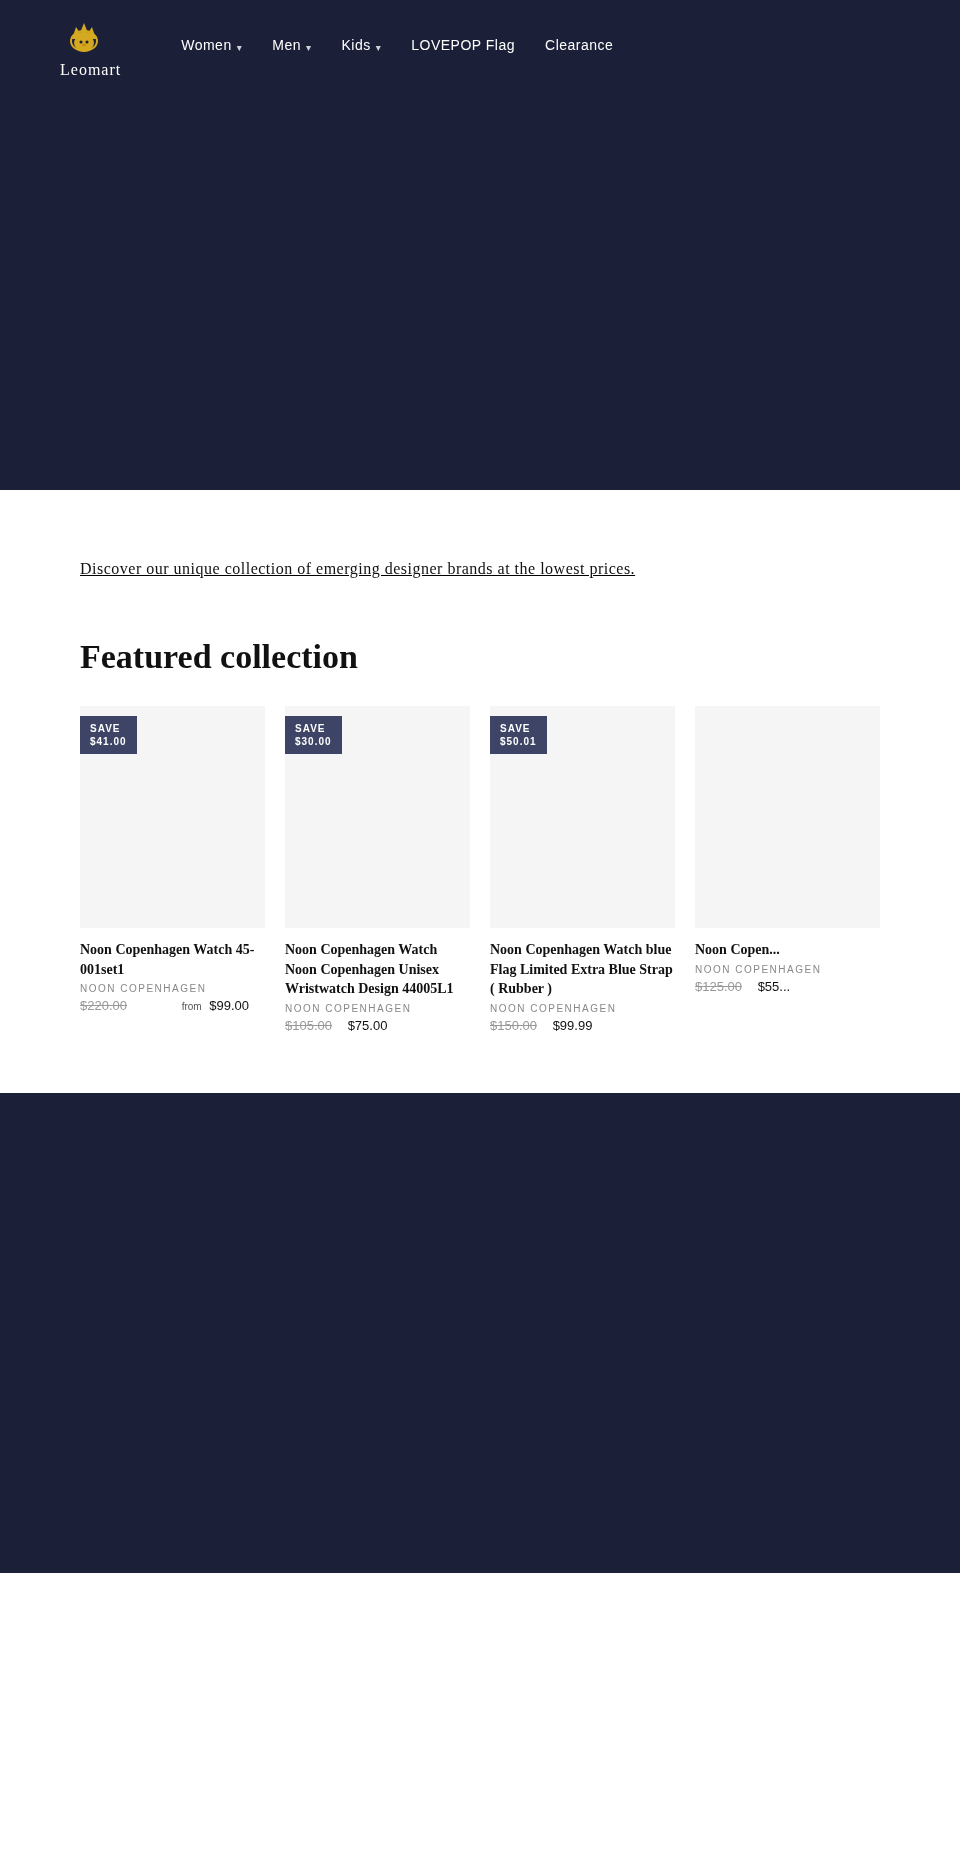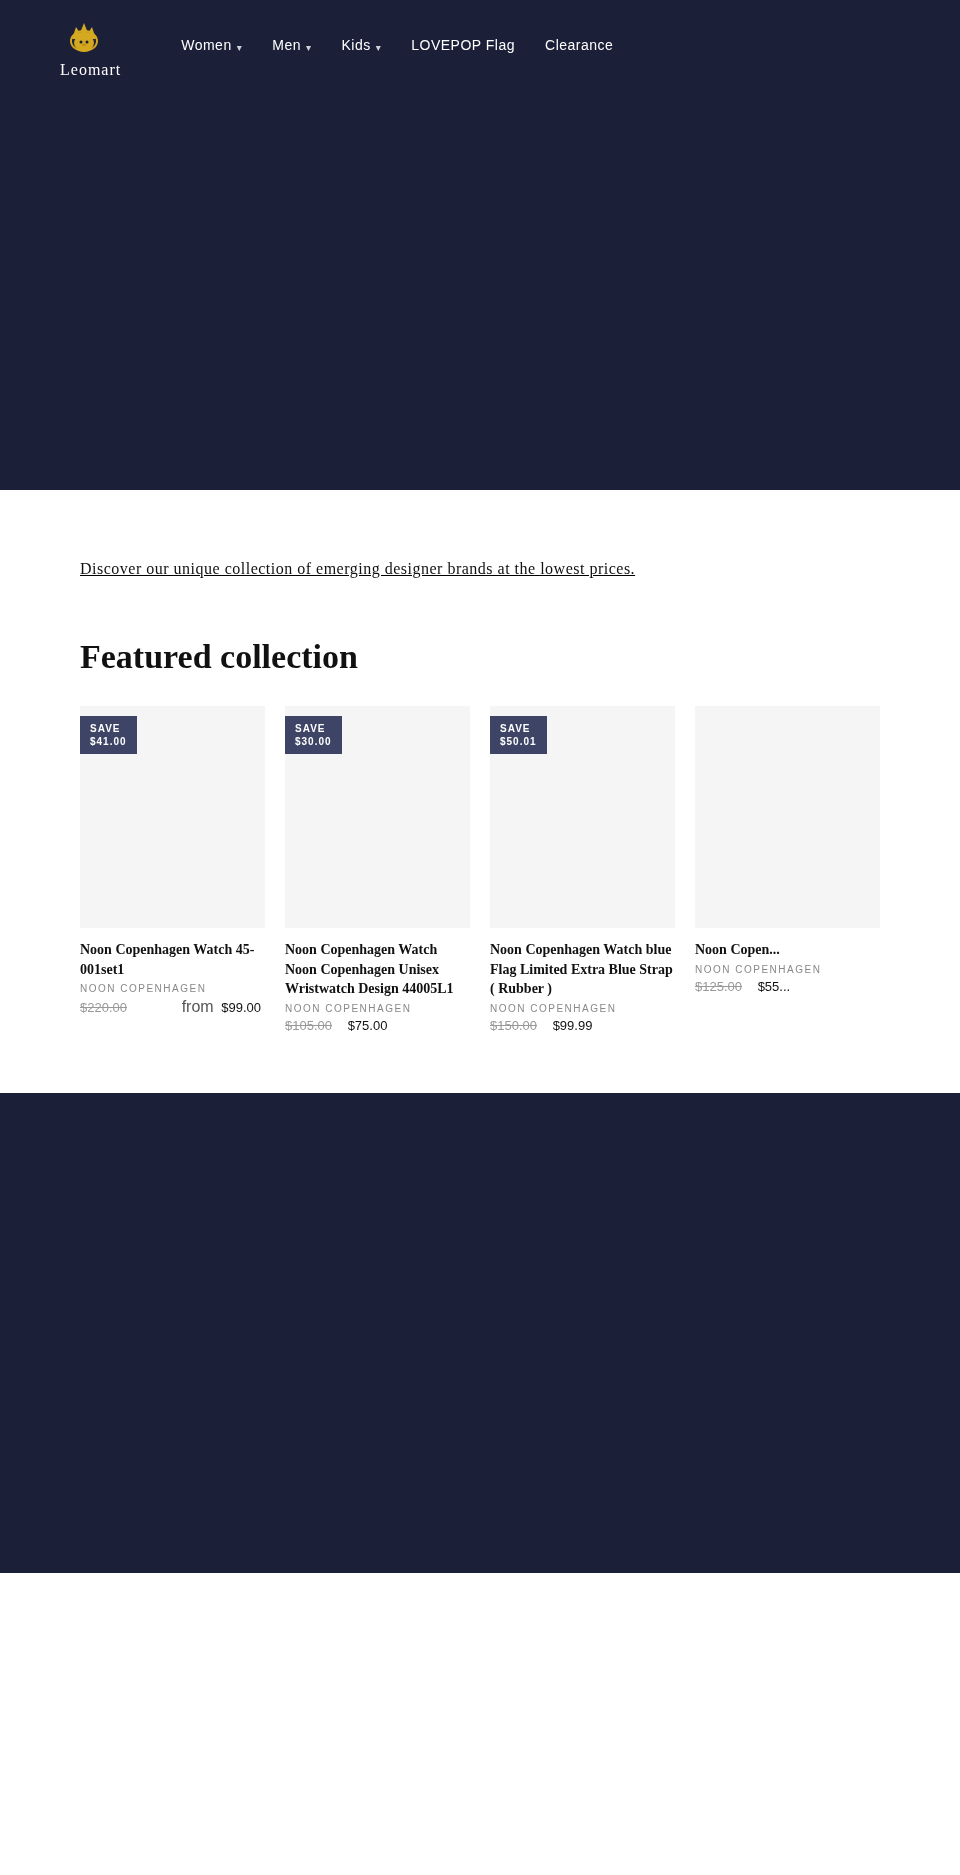--- a/index.html
+++ b/index.html
@@ -162,21 +162,21 @@
       text-decoration: line-through;
       color: #999;
       margin-right: 12px;
     }
 
     .price-sale {
       color: #111;
     }
 
     .price-from {
-      font-size: 16px;
+      font-size: 10px;
       color: #555;
       margin-right: 4px;
       padding-left: 39px;
     }
 
     
     .dark-section {
       background-color: #1c1f38;
       height: 480px;
       width: 100%;

